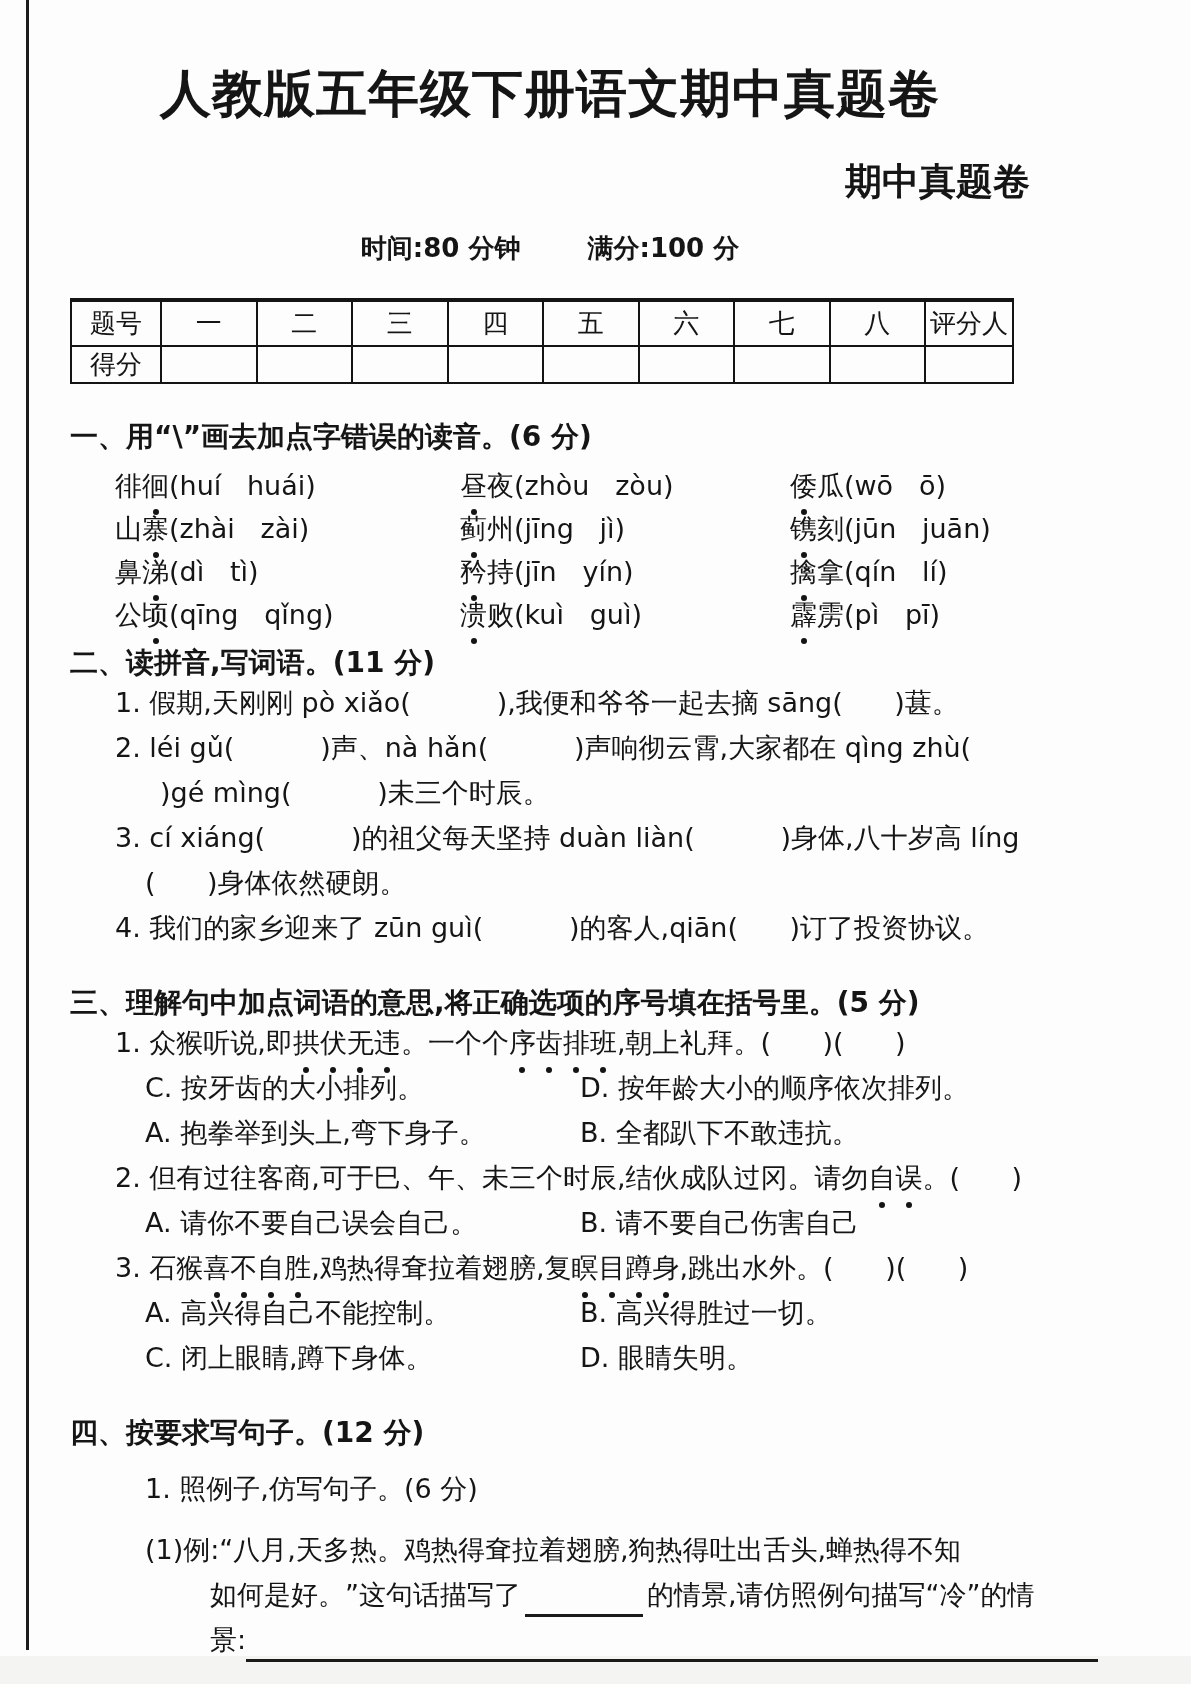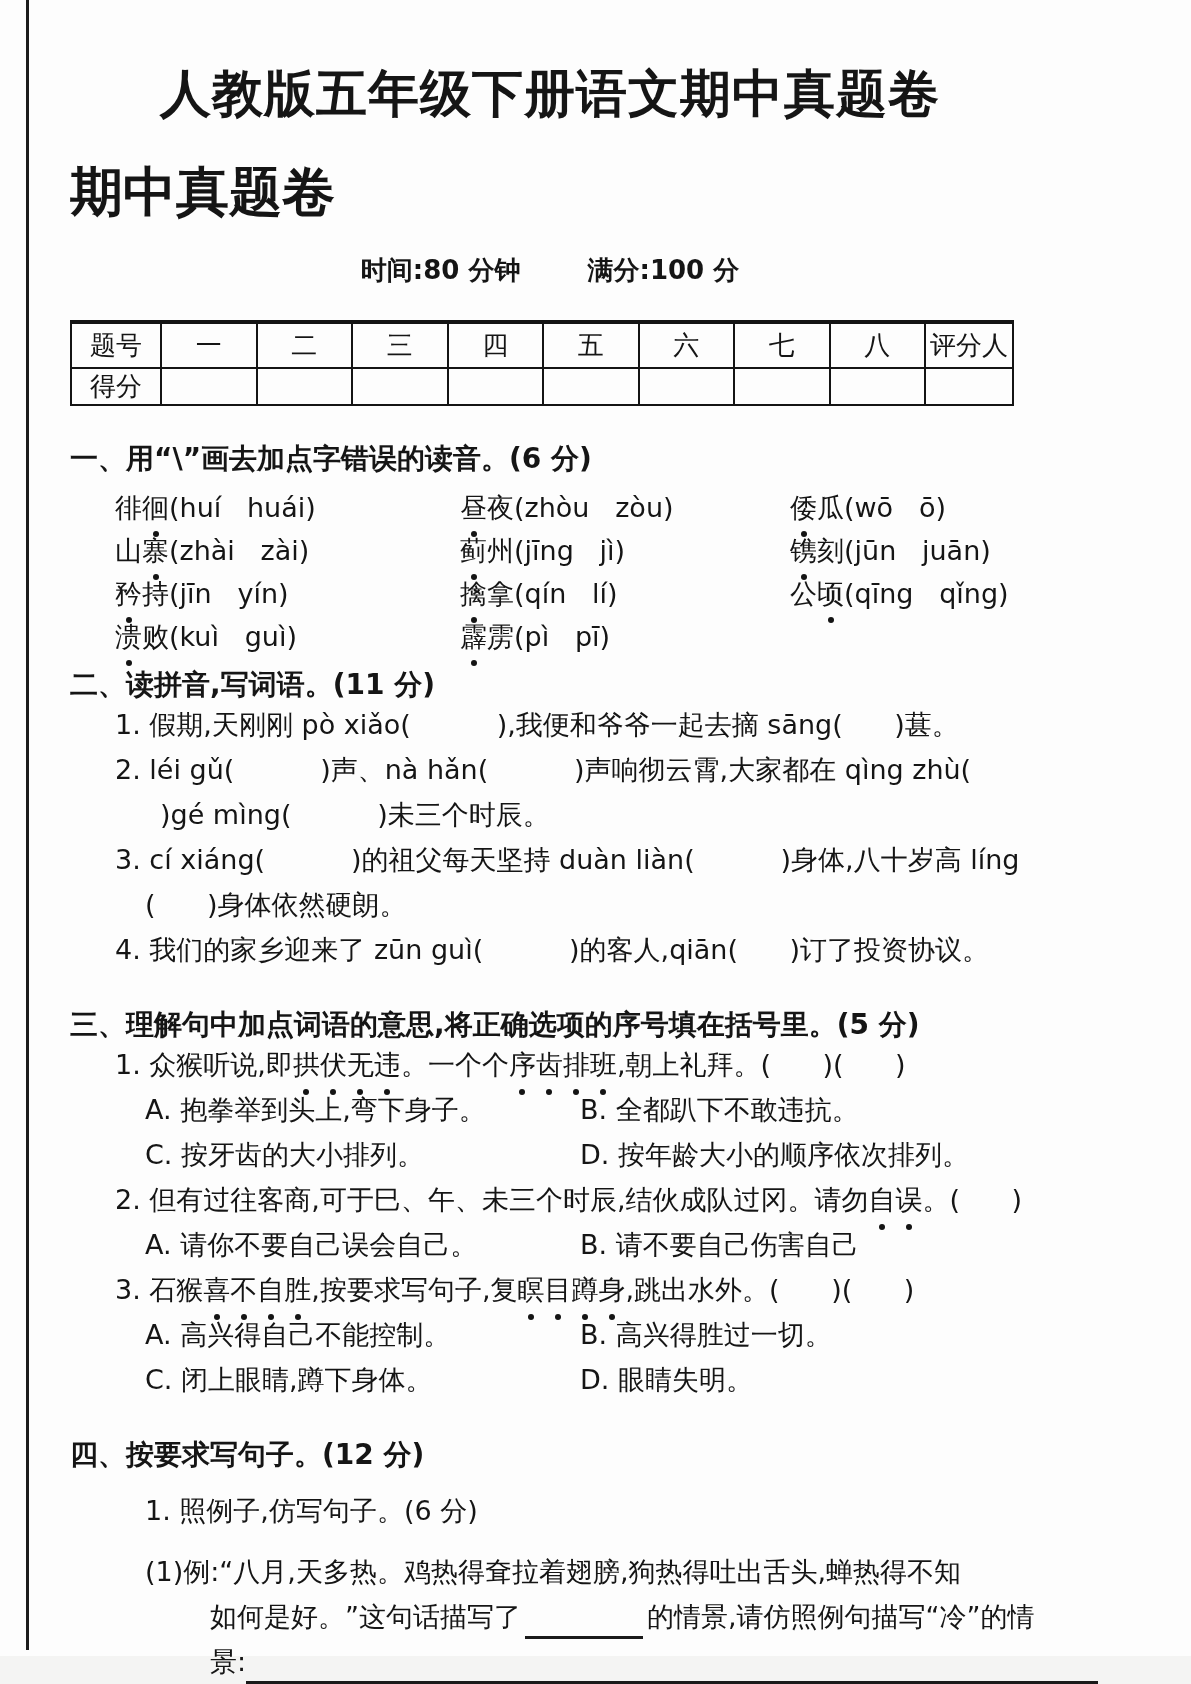--- a/index.html
+++ b/index.html
@@ -24,22 +24,22 @@
   .head { width:960px; }
 
   .title {
     margin-top:60px;
     font-size:51px; font-weight:bold;
     text-align:center; letter-spacing:1px;
     white-space:nowrap;
   }
   .subtitle {
     margin-top:28px;
-    font-size:53px; font-weight:bold;
-    text-align:left;
+    font-size:37px; font-weight:bold;
+    text-align:right;
   }
   .meta {
     margin-top:24px;
     font-size:26px; font-weight:bold;
     text-align:center;
   }
   .meta span + span { margin-left:58px; }
 
   table.score-table {
     margin-top:32px;
@@ -164,51 +164,52 @@
   </div>
 
   <div class="sec-title">一、用“\”画去加点字错误的读音。(6 分)</div>
   <div class="pinyin-grid">
     <div><span>徘</span><span class="em">徊</span><span>(huí   huái)</span></div>
     <div><span class="em">昼</span><span>夜(zhòu   zòu)</span></div>
     <div><span class="em">倭</span><span>瓜(wō   ō)</span></div>
     <div><span>山</span><span class="em">寨</span><span>(zhài   zài)</span></div>
     <div><span class="em">蓟</span><span>州(jīng   jì)</span></div>
     <div><span class="em">镌</span><span>刻(jūn   juān)</span></div>
+    <div><span>鼻</span><span class="em">涕</span><span>(dì   tì)</span></div>
     <div><span class="em">矜</span><span>持(jīn   yín)</span></div>
     <div><span class="em">擒</span><span>拿(qín   lí)</span></div>
     <div><span>公</span><span class="em">顷</span><span>(qīng   qǐng)</span></div>
     <div><span class="em">溃</span><span>败(kuì   guì)</span></div>
     <div><span class="em">霹</span><span>雳(pì   pī)</span></div>
   </div>
 
   <div class="sec-title tight">二、读拼音,写词语。(11 分)</div>
   <div class="line">1. 假期,天刚刚 pò xiǎo(          ),我便和爷爷一起去摘 sāng(      )葚。</div>
   <div class="line">2. léi gǔ(          )声、nà hǎn(          )声响彻云霄,大家都在 qìng zhù(</div>
   <div class="line cont-a">)gé mìng(          )未三个时辰。</div>
   <div class="line">3. cí xiáng(          )的祖父每天坚持 duàn liàn(          )身体,八十岁高 líng</div>
   <div class="line cont-b">(      )身体依然硬朗。</div>
   <div class="line">4. 我们的家乡迎来了 zūn guì(          )的客人,qiān(      )订了投资协议。</div>
 
   <div class="sec-title">三、理解句中加点词语的意思,将正确选项的序号填在括号里。(5 分)</div>
   <div class="line"><span>1. 众猴听说,即</span><span class="em">拱</span><span class="em">伏</span><span class="em">无</span><span class="em">违</span><span>。一个个</span><span class="em">序</span><span class="em">齿</span><span class="em">排</span><span class="em">班</span><span>,朝上礼拜。(      )(      )</span></div>
   <div class="opt-row">
+    <span class="opt-a">C. 按牙齿的大小排列。</span>
+    <span>D. 按年龄大小的顺序依次排列。</span>
+  </div>
+  <div class="opt-row">
     <span class="opt-a">A. 抱拳举到头上,弯下身子。</span>
     <span>B. 全都趴下不敢违抗。</span>
   </div>
-  <div class="opt-row">
-    <span class="opt-a">C. 按牙齿的大小排列。</span>
-    <span>D. 按年龄大小的顺序依次排列。</span>
-  </div>
   <div class="line"><span>2. 但有过往客商,可于巳、午、未三个时辰,结伙成队过冈。请勿</span><span class="em">自</span><span class="em">误</span><span>。(      )</span></div>
   <div class="opt-row">
     <span class="opt-a">A. 请你不要自己误会自己。</span>
     <span>B. 请不要自己伤害自己</span>
   </div>
-  <div class="line"><span>3. 石猴</span><span class="em">喜</span><span class="em">不</span><span class="em">自</span><span class="em">胜</span><span>,按要求写句子,复</span><span class="em">瞑</span><span class="em">目</span><span class="em">蹲</span><span class="em">身</span><span>,跳出水外。(      )(      )</span></div>
+  <div class="line"><span>3. 石猴</span><span class="em">喜</span><span class="em">不</span><span class="em">自</span><span class="em">胜</span><span>,鸡热得耷拉着翅膀,复</span><span class="em">瞑</span><span class="em">目</span><span class="em">蹲</span><span class="em">身</span><span>,跳出水外。(      )(      )</span></div>
   <div class="opt-row">
     <span class="opt-a">A. 高兴得自己不能控制。</span>
     <span>B. 高兴得胜过一切。</span>
   </div>
   <div class="opt-row">
     <span class="opt-a">C. 闭上眼睛,蹲下身体。</span>
     <span>D. 眼睛失明。</span>
   </div>
 
   <div class="sec-title">四、按要求写句子。(12 分)</div>

